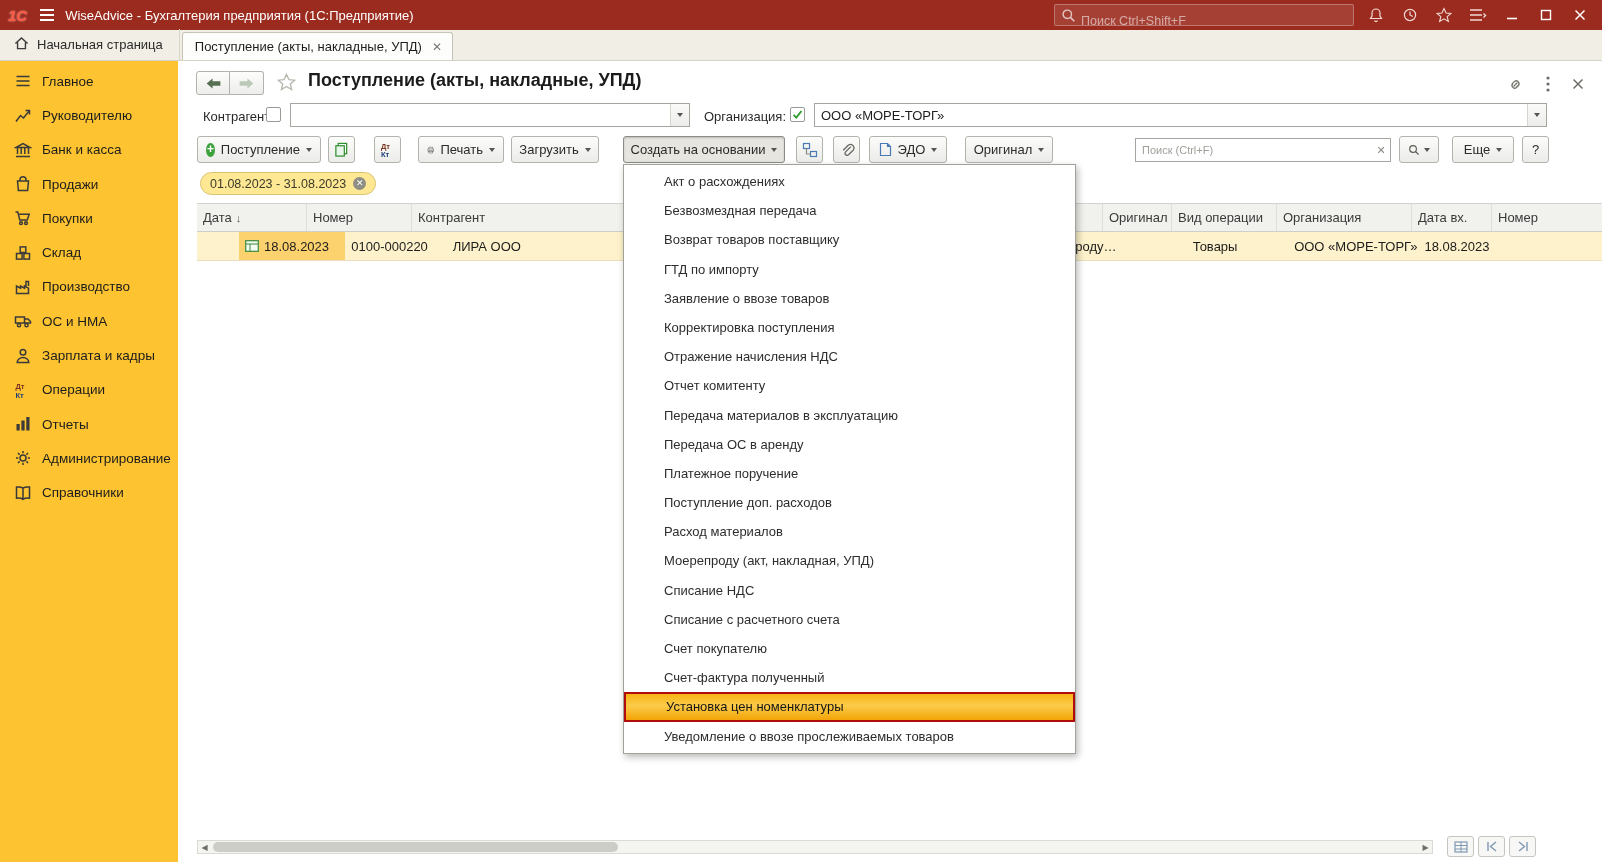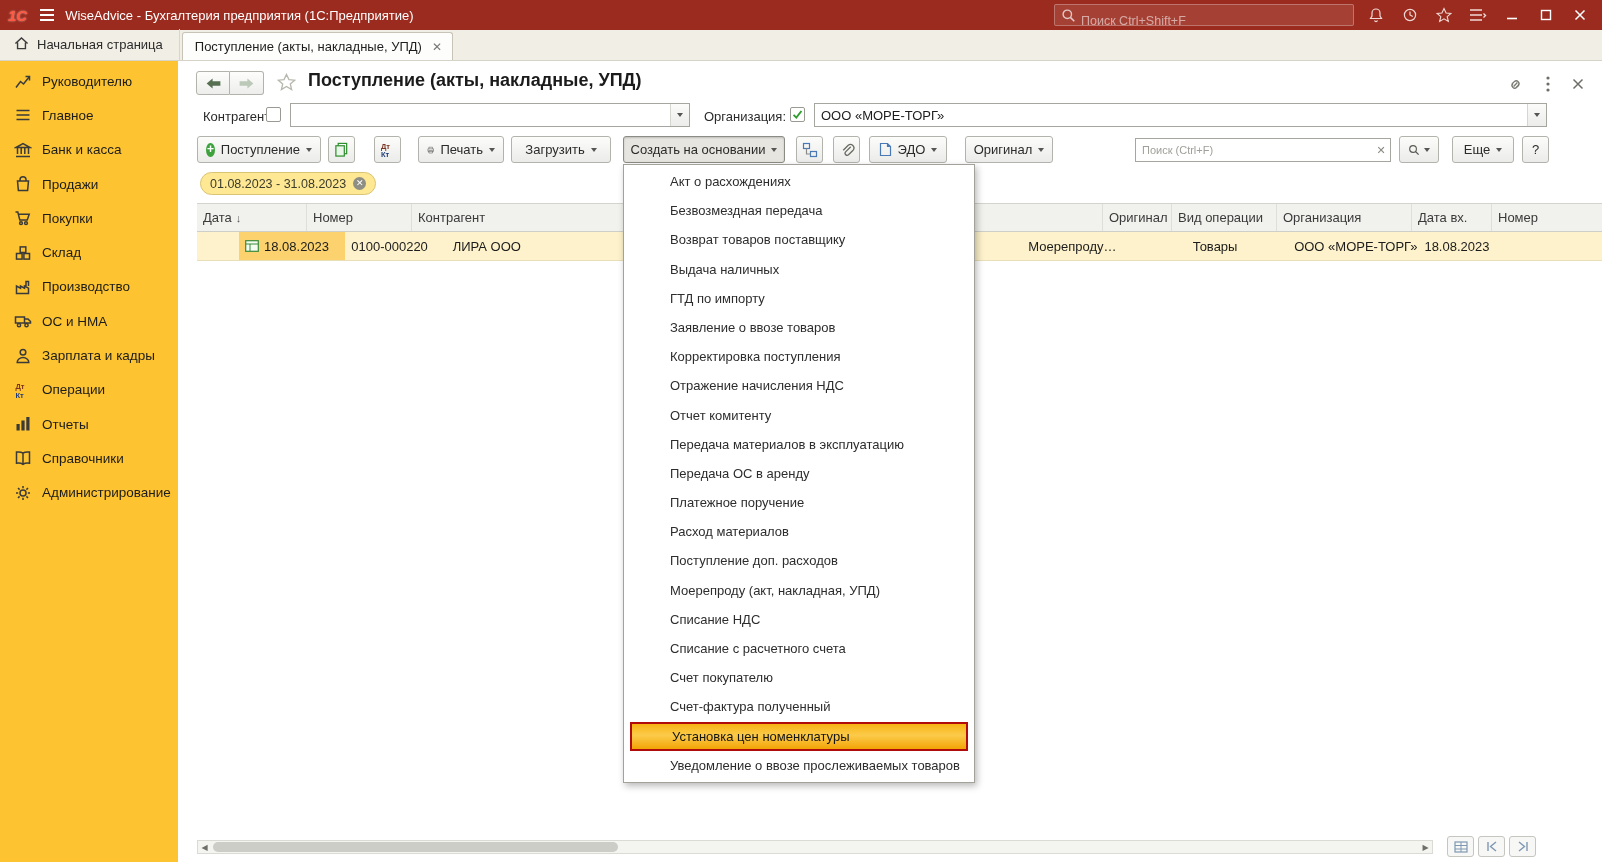--- a/index.html
+++ b/index.html
@@ -65,21 +65,21 @@
   
   .thead { left:19px; top:142px; width:1405px; height:29px; display:flex; background:#f1f1ed; border-top:1px solid #d4d4ce; border-bottom:1px solid #cfcfc9; }
   .th { display:flex; align-items:center; gap:4px; padding:0 6px; font-size:13px; color:#3a3a3a; border-right:1px solid #dededa; overflow:hidden; white-space:nowrap; }
   .sort { font-size:11px; color:#555; }
   .trow { left:19px; top:171px; width:1405px; height:29px; display:flex; background:#fdf2cb; border-bottom:1px solid #e8dfb9;padding-left:42px; }
   .td { display:flex; align-items:center; gap:5px; padding:0 6px; font-size:13px; color:#1c1c1c; overflow:hidden; white-space:nowrap; }
   .td-date { background:#fbd26e; }
   .td-partial { padding-left:213px; }
 
   
-  .ctxmenu { left:445px; top:103px; width:352px; background:#fff; border:1px solid #a2a29a; box-shadow:2px 3px 7px rgba(0,0,0,.28); padding:2px 6px; z-index:60; }
+  .ctxmenu { left:445px; top:103px; width:453px; background:#fff; border:1px solid #a2a29a; box-shadow:2px 3px 7px rgba(0,0,0,.28); padding:2px 0; z-index:60; }
   .menu-item { height:29.2px; line-height:29.2px; padding-left:40px; font-size:13px; color:#2d2d2d; white-space:nowrap; overflow:hidden; cursor:default; }
   .menu-item.highlighted { border:2px solid #b00c0c; background:linear-gradient(#f7b313,#fccb4a 45%,#f2a406); line-height:25px; color:#151515; }
 
   
   .hscroll { left:19px; top:779px; width:1236px; height:14px; background:#f4f4f1; border:1px solid #dbdbd5; display:flex; align-items:center; }
   .scr-arrow { width:13px; height:12px; display:flex; align-items:center; justify-content:center; color:#6f6f6a; font-size:8px; }
   .scr-track { position:relative; flex:1; height:12px; }
   .scr-thumb { position:absolute; left:2px; top:1px; width:405px; height:10px; background:#cdcdc7; border-radius:5px; }
   .footbtn { top:775px; width:27px; height:21px; border:1px solid #c6c6c0; border-radius:3px; background:#f7f7f5; display:flex; align-items:center; justify-content:center; }
 </style>
@@ -158,33 +158,33 @@
       <span>Поступление (акты, накладные, УПД)</span>
       <span class="tab-close">✕</span>
     </div>
   </div>
 
   <div class="sidebar">
     <div id="sidebar-items">
         <div class="side-item">
           <span class="side-ico">
             <svg width="18" height="18" viewBox="0 0 18 18">
+              <path d="M2.5 4.5 H15.5 M2.5 9 H15.5 M2.5 13.5 H15.5" stroke="#3a3a3a" stroke-width="1.5" fill="none"></path>
+            </svg>
+          </span>
+          <span class="side-label">Главное</span>
+        </div>
+        <div class="side-item">
+          <span class="side-ico">
+            <svg width="18" height="18" viewBox="0 0 18 18">
               <path d="M2 15.5 L6.5 9.5 L9.5 12 L15.5 4.5" stroke="#3a3a3a" stroke-width="1.5" fill="none"></path>
               <path d="M11.5 4.5 H15.5 V8.5" stroke="#3a3a3a" stroke-width="1.5" fill="none"></path>
             </svg>
           </span>
           <span class="side-label">Руководителю</span>
-        </div>
-        <div class="side-item">
-          <span class="side-ico">
-            <svg width="18" height="18" viewBox="0 0 18 18">
-              <path d="M2.5 4.5 H15.5 M2.5 9 H15.5 M2.5 13.5 H15.5" stroke="#3a3a3a" stroke-width="1.5" fill="none"></path>
-            </svg>
-          </span>
-          <span class="side-label">Главное</span>
         </div>
         <div class="side-item">
           <span class="side-ico">
             <svg width="18" height="18" viewBox="0 0 18 18">
               <path d="M2 6.5 L9 2.5 L16 6.5 Z M3.5 6.5 V13 M7.2 6.5 V13 M10.8 6.5 V13 M14.5 6.5 V13 M2 15.5 H16" stroke="#3a3a3a" stroke-width="1.5" fill="none"></path>
             </svg>
           </span>
           <span class="side-label">Банк и касса</span>
         </div>
         <div class="side-item">
@@ -258,33 +258,33 @@
               <rect x="2.5" y="9" width="3.2" height="6.5" fill="#3a3a3a"></rect>
               <rect x="7.4" y="5.5" width="3.2" height="10" fill="#3a3a3a"></rect>
               <rect x="12.3" y="2" width="3.2" height="13.5" fill="#3a3a3a"></rect>
             </svg>
           </span>
           <span class="side-label">Отчеты</span>
         </div>
         <div class="side-item">
           <span class="side-ico">
             <svg width="18" height="18" viewBox="0 0 18 18">
-              <path d="M9 4.2 C7.5 3 4.5 2.8 2.5 3 V14.2 C4.5 14 7.5 14.2 9 15.4 C10.5 14.2 13.5 14 15.5 14.2 V3 C13.5 2.8 10.5 3 9 4.2 Z M9 4.2 V15.4" stroke="#3a3a3a" stroke-width="1.5" fill="none"></path>
-            </svg>
-          </span>
-          <span class="side-label">Справочники</span>
-        </div>
-        <div class="side-item">
-          <span class="side-ico">
-            <svg width="18" height="18" viewBox="0 0 18 18">
               <circle cx="9" cy="9" r="3" stroke="#3a3a3a" stroke-width="1.5" fill="none"></circle>
               <path d="M9 2 V4.2 M9 13.8 V16 M2 9 H4.2 M13.8 9 H16 M4 4 L5.6 5.6 M12.4 12.4 L14 14 M14 4 L12.4 5.6 M5.6 12.4 L4 14" stroke="#3a3a3a" stroke-width="1.5" fill="none"></path>
             </svg>
           </span>
           <span class="side-label">Администрирование</span>
+        </div>
+        <div class="side-item">
+          <span class="side-ico">
+            <svg width="18" height="18" viewBox="0 0 18 18">
+              <path d="M9 4.2 C7.5 3 4.5 2.8 2.5 3 V14.2 C4.5 14 7.5 14.2 9 15.4 C10.5 14.2 13.5 14 15.5 14.2 V3 C13.5 2.8 10.5 3 9 4.2 Z M9 4.2 V15.4" stroke="#3a3a3a" stroke-width="1.5" fill="none"></path>
+            </svg>
+          </span>
+          <span class="side-label">Справочники</span>
         </div>
       </div>
   </div>
 
   <div class="main">
 
     <div class="abs navgrp">
       <div class="navbtn back">
         <svg width="15" height="11" viewBox="0 0 16 12">
             <path d="M0.5 6 L7 0.5 V3.6 H15.5 V8.4 H7 V11.5 Z" fill="#577052"></path>
@@ -359,21 +359,21 @@
           <text x="1" y="16" font-size="7.5" font-weight="bold" fill="#1f3c78">Кт</text>
         </svg>
     </div>
     <div class="abs btn" style="left:240px; top:75px; width:86px">
       <svg width="15" height="14" viewBox="0 0 16 15">
           <path d="M4 5 V1.5 H12 V5 M2 5 H14 V10.5 H2 Z M4 8.8 H12 V14 H4 Z" stroke="#5a5a55" stroke-width="1.2" fill="none"></path>
         </svg>
       <span>Печать</span>
       <span class="caret"></span>
     </div>
-    <div class="abs btn" style="left:333px; top:75px; width:100px">
+    <div class="abs btn" style="left:333px; top:75px; width:88px">
       <span>Загрузить</span>
       <span class="caret"></span>
     </div>
     <div class="abs btn pressed" style="left:445px; top:75px; width:162px">
       <span>Создать на основании</span>
       <span class="caret"></span>
     </div>
     <div class="abs btn iconbtn" style="left:618px; top:75px">
       <svg width="16" height="16" viewBox="0 0 16 16">
           <rect x="1.5" y="1.5" width="6" height="5" stroke="#4a7ab5" stroke-width="1.2" fill="none"></rect>
@@ -508,31 +508,30 @@
     <div class="abs footbtn" style="left:1331px">
       <svg width="12" height="11" viewBox="0 0 12 11">
           <path d="M10 1 V10 M2 1 L7.5 5.5 L2 10" stroke="#7f98b3" stroke-width="1.4" fill="none"></path>
         </svg>
     </div>
 
     <div class="abs ctxmenu" id="ctx-menu">
         <div class="menu-item">Акт о расхождениях</div>
         <div class="menu-item">Безвозмездная передача</div>
         <div class="menu-item">Возврат товаров поставщику</div>
-        <div class="menu-item">Выдача наличных</div>
         <div class="menu-item">ГТД по импорту</div>
         <div class="menu-item">Заявление о ввозе товаров</div>
         <div class="menu-item">Корректировка поступления</div>
         <div class="menu-item">Отражение начисления НДС</div>
         <div class="menu-item">Отчет комитенту</div>
         <div class="menu-item">Передача материалов в эксплуатацию</div>
         <div class="menu-item">Передача ОС в аренду</div>
         <div class="menu-item">Платежное поручение</div>
+        <div class="menu-item">Поступление доп. расходов</div>
         <div class="menu-item">Расход материалов</div>
-        <div class="menu-item">Поступление доп. расходов</div>
         <div class="menu-item">Моерепроду (акт, накладная, УПД)</div>
         <div class="menu-item">Списание НДС</div>
         <div class="menu-item">Списание с расчетного счета</div>
         <div class="menu-item">Счет покупателю</div>
         <div class="menu-item">Счет-фактура полученный</div>
         <div class="menu-item highlighted">Установка цен номенклатуры</div>
         <div class="menu-item">Уведомление о ввозе прослеживаемых товаров</div>
       </div>
 
   </div>

